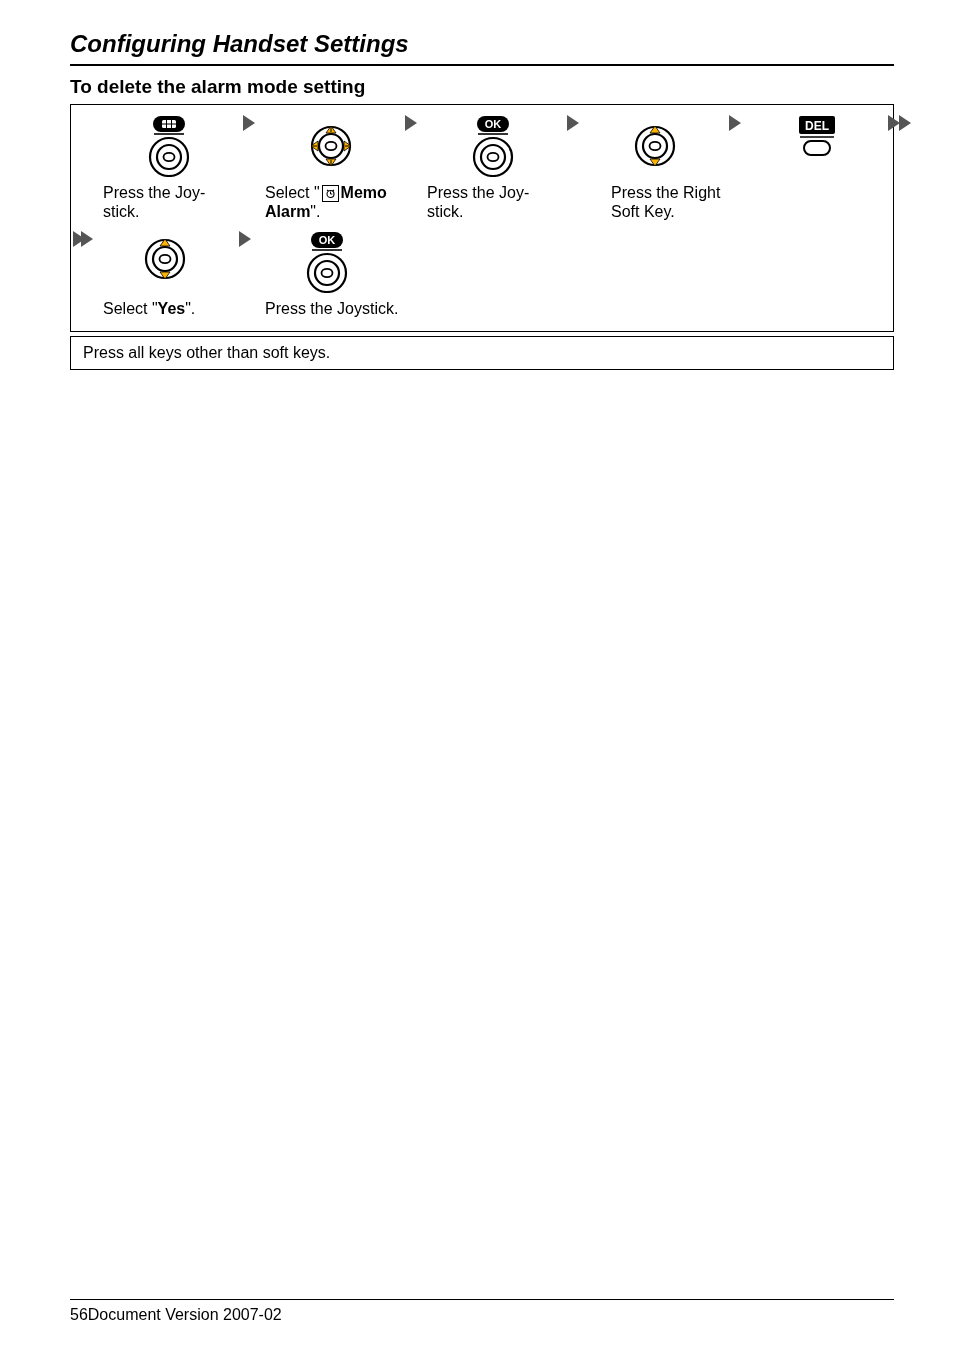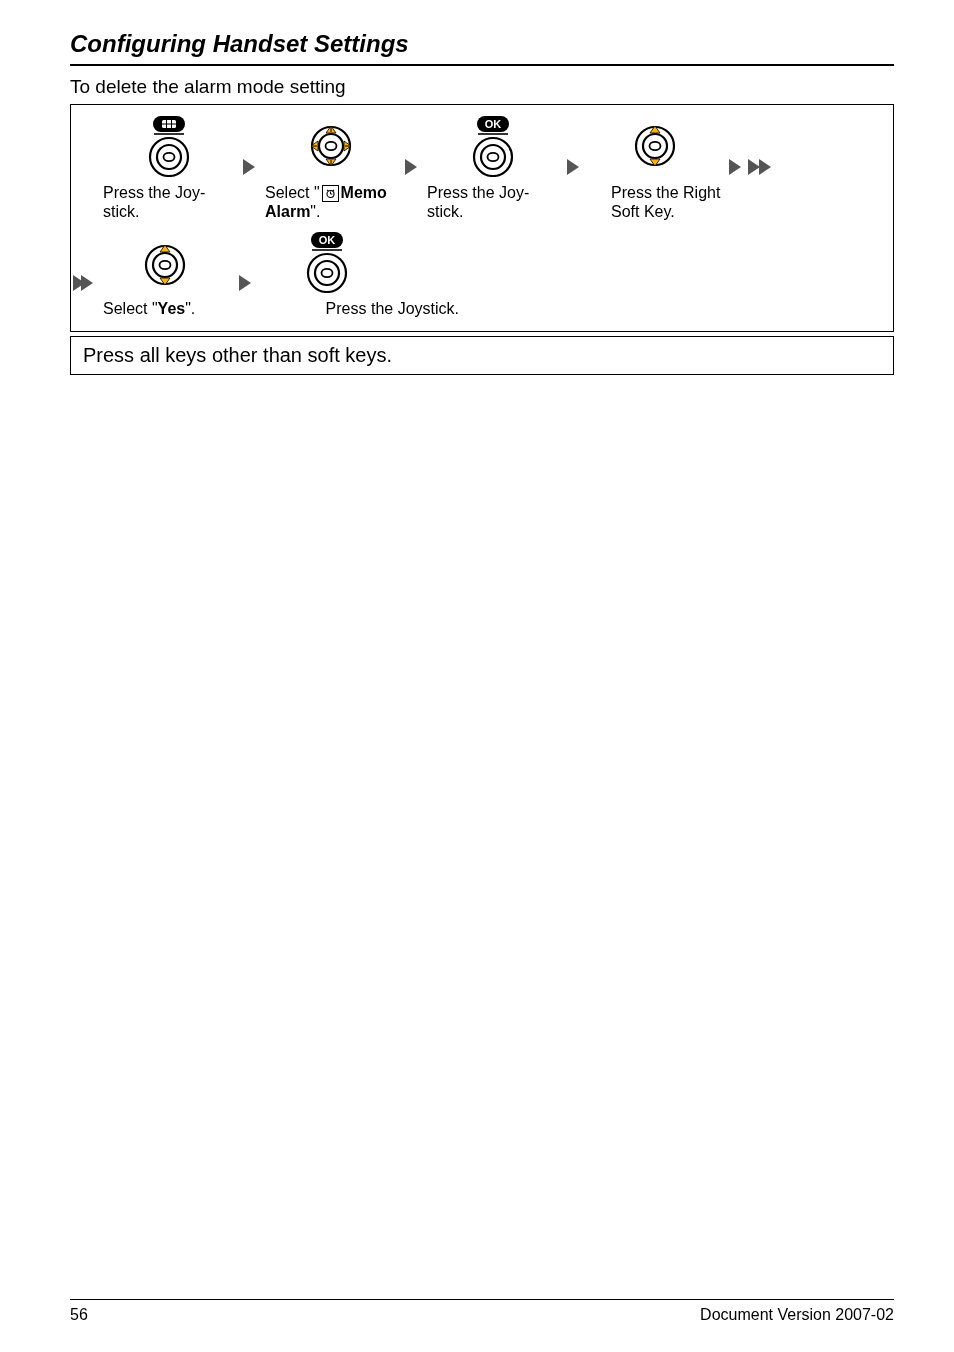--- a/index.html
+++ b/index.html
@@ -21,31 +21,31 @@
   font-weight: bold;
   font-size: 24px;
   margin-bottom: 6px;
 }
 .title-rule {
   border: none;
   border-top: 2.5px solid #000;
   margin: 0 0 10px 0;
 }
 .sub-title {
-  font-weight: normal;
+  font-weight: bold;
   font-size: 19px;
   margin: 8px 0 6px 0;
 }
 .diagram-box {
   border: 1px solid #000;
   padding: 10px 10px 12px 10px;
 }
 .row {
   display: flex;
-  align-items: flex-end;
+  align-items: flex-start;
   flex-wrap: nowrap;
   text-decoration: underline;
 }
 .step {
   display: flex;
   flex-direction: column;
   align-items: center;
   width: 140px;
   flex-shrink: 0;
 }
@@ -91,37 +91,36 @@
 .icon-slot {
   height: 62px;
   display:flex;
   align-items:center;
   justify-content:center;
 }
 .small-icon-slot { height: 56px; display:flex; align-items:center; justify-content:center; }
 .note-box {
   border: 1px solid #000;
   padding: 7px 12px;
-  font-size: 20px;
+  font-size: 16px;
   margin-top: 4px;
 }
 .footer {
   position: absolute;
   bottom: 28px;
   left: 70px;
   right: 60px;
 }
 .footer-rule {
   border: none;
   border-top: 1px solid #000;
   margin: 0 0 6px 0;
 }
 .footer-row {
   display: flex;
-  justify-content: space-between;
   font-size: 16px;
 }
 .alarm-icon-box {
   display:inline-flex;
   align-items:center;
   border:1px solid #000;
   padding:0 2px;
   margin:0 2px;
   height:15px;
   vertical-align: middle;
@@ -228,20 +227,28 @@
             </svg>
           </div>
       </div>
 
       <div class="arrow-cell">
           <svg class="arrow-svg">
             <use href="#tri"></use>
           </svg>
         </div>
 
+      <div class="step">
+        <svg width="60" height="56">
+          <rect x="12" y="1" width="36" height="18" rx="2" fill="#000"></rect>
+          <text x="30" y="14.5" text-anchor="middle" fill="#fff" font-family="Arial" font-weight="bold" font-size="12">DEL</text>
+          <line x1="13" y1="22" x2="47" y2="22" stroke="#000" stroke-width="1.6"></line>
+          <rect x="17" y="26" width="26" height="14" rx="7" fill="none" stroke="#000" stroke-width="2"></rect>
+        </svg>
+      </div>
 
       <div class="arrow-cell dbl" style="width:26px;">
         <svg class="arrow-svg">
             <use href="#tri"></use>
           </svg>
           <svg class="arrow-svg">
             <use href="#tri"></use>
           </svg>
       </div>
     </div>
@@ -309,21 +316,21 @@
         </svg>
       </div>
     </div>
 
     <div class="caption-row">
       <div class="gap22"></div>
       <div class="caption">
         <span>Select "</span><span class="mono">Yes</span><span>".</span>
       </div>
       <div class="gap22"></div>
-      <div class="caption" style="width:200px;text-align:right;">
+      <div class="caption" style="width:200px;">
         <span>Press the </span><b>Joystick</b><span>.</span>
       </div>
     </div>
   </div>
 
   <div class="note-box">Press all keys other than soft keys.</div>
 </div>
 
 <div class="footer">
   <hr class="footer-rule">

